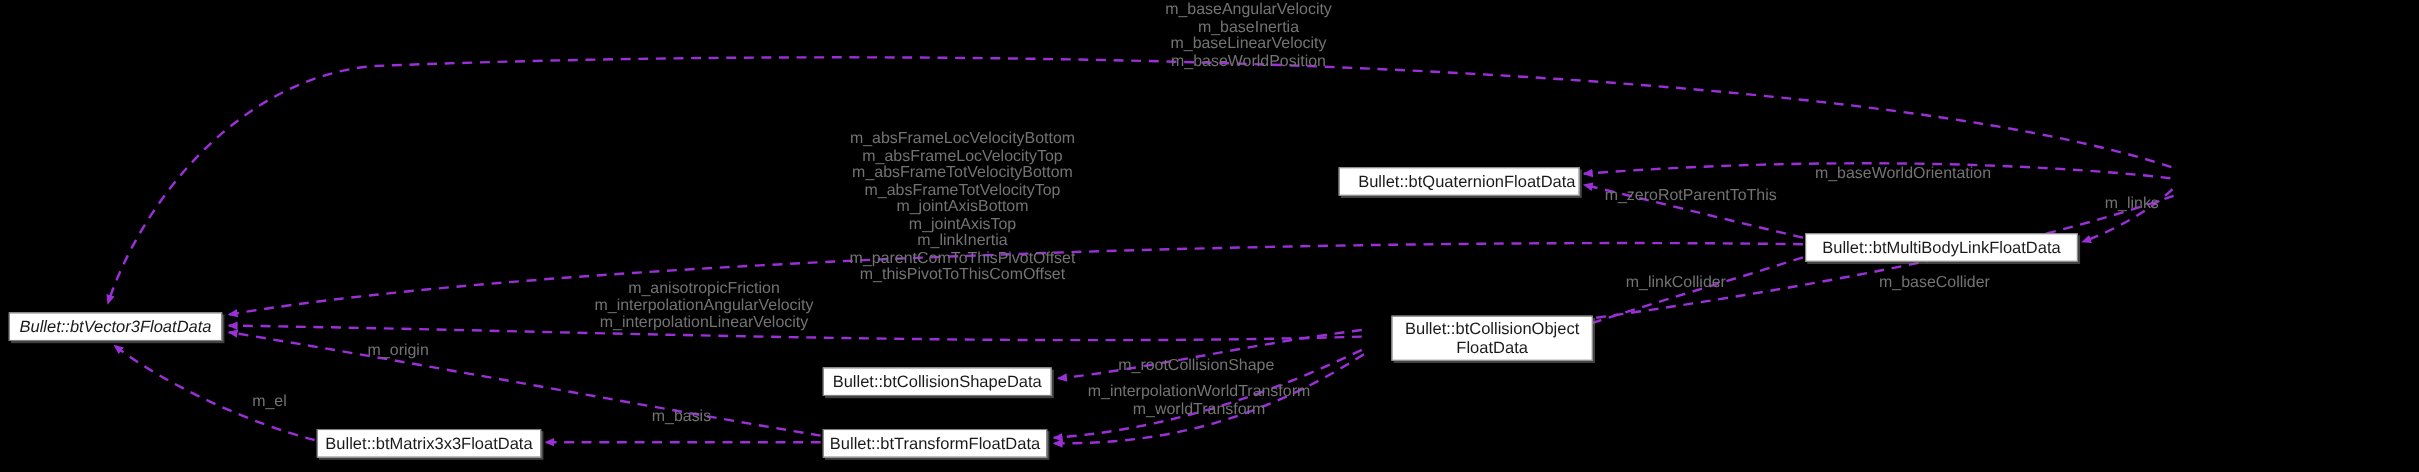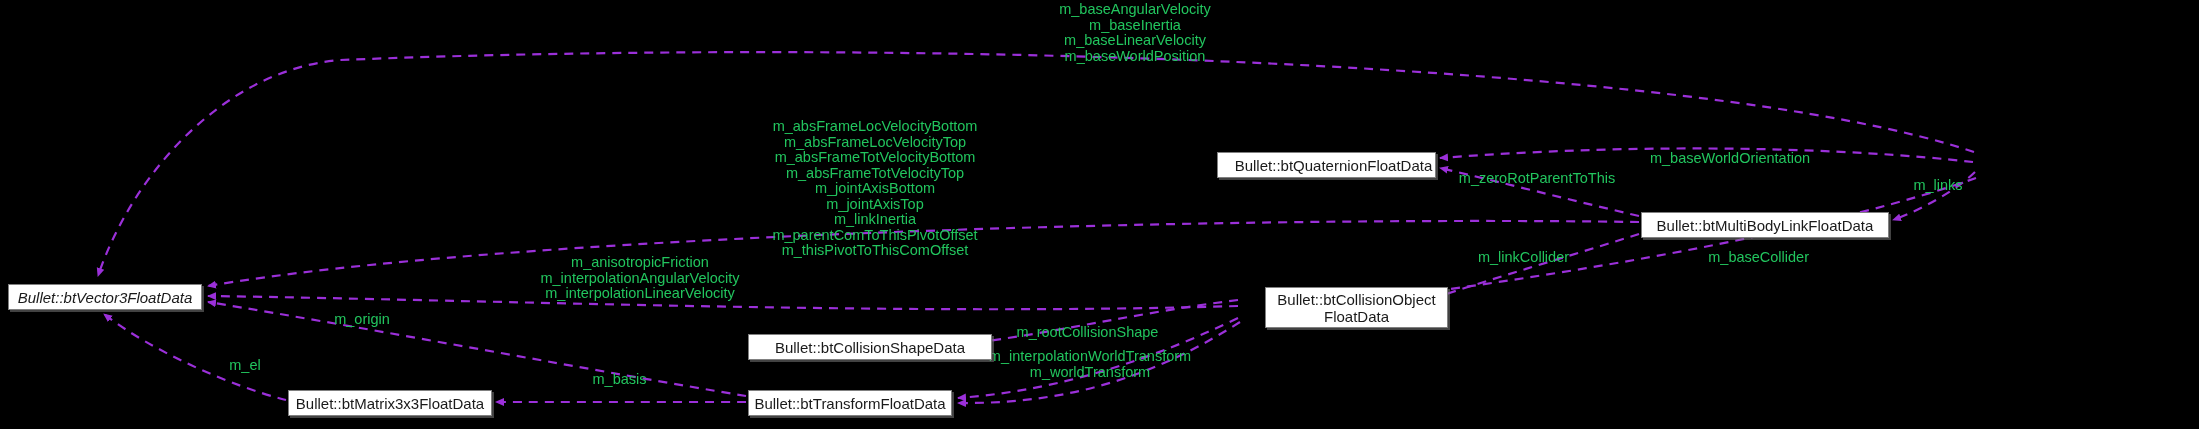--- a/index.html
+++ b/index.html
@@ -39,21 +39,21 @@
     box-shadow: 2px 2px 0 rgba(120,120,120,0.55);
     z-index: 5;
   }
   .node.root {
     background: #b0b0b0;
     border: 1px solid #707070;
     color: #101010;
   }
   .edge-label {
     position: absolute;
-    color: #22c55e;
+    color: #737373;
     font-size: 14.5px;
     line-height: 15.5px;
     text-align: center;
     white-space: pre-line;
     z-index: 4;
   }
 </style>
 </head>
 <body>
 
@@ -100,21 +100,21 @@
 
   <div class="node" style="left:1641px;top:212px;width:248px;height:26px;">Bullet::btMultiBodyLinkFloatData</div>
 
   <div class="node" style="left:1217px;top:152px;width:219px;height:26px;padding-left:20px;">Bullet::btQuaternionFloatData</div>
 
   <div class="node" style="left:1240px;top:287px;width:183px;height:41px;margin-left:25px;">Bullet::btCollisionObject
 FloatData</div>
 
   <div class="node" style="left:8px;top:284px;width:194px;height:26px;font-style:italic;">Bullet::btVector3FloatData</div>
 
-  <div class="node" style="left:748px;top:334px;width:244px;height:26px;">Bullet::btCollisionShapeData</div>
+  <div class="node" style="left:748px;top:334px;width:208px;height:26px;">Bullet::btCollisionShapeData</div>
 
   <div class="node" style="left:748px;top:390px;width:204px;height:26px;">Bullet::btTransformFloatData</div>
 
   <div class="node" style="left:288px;top:390px;width:204px;height:26px;">Bullet::btMatrix3x3FloatData</div>
 
   <div class="edge-label" style="left:1000px;top:2px;width:270px;">m_baseAngularVelocity
 m_baseInertia
 m_baseLinearVelocity
 m_baseWorldPosition</div>
 

